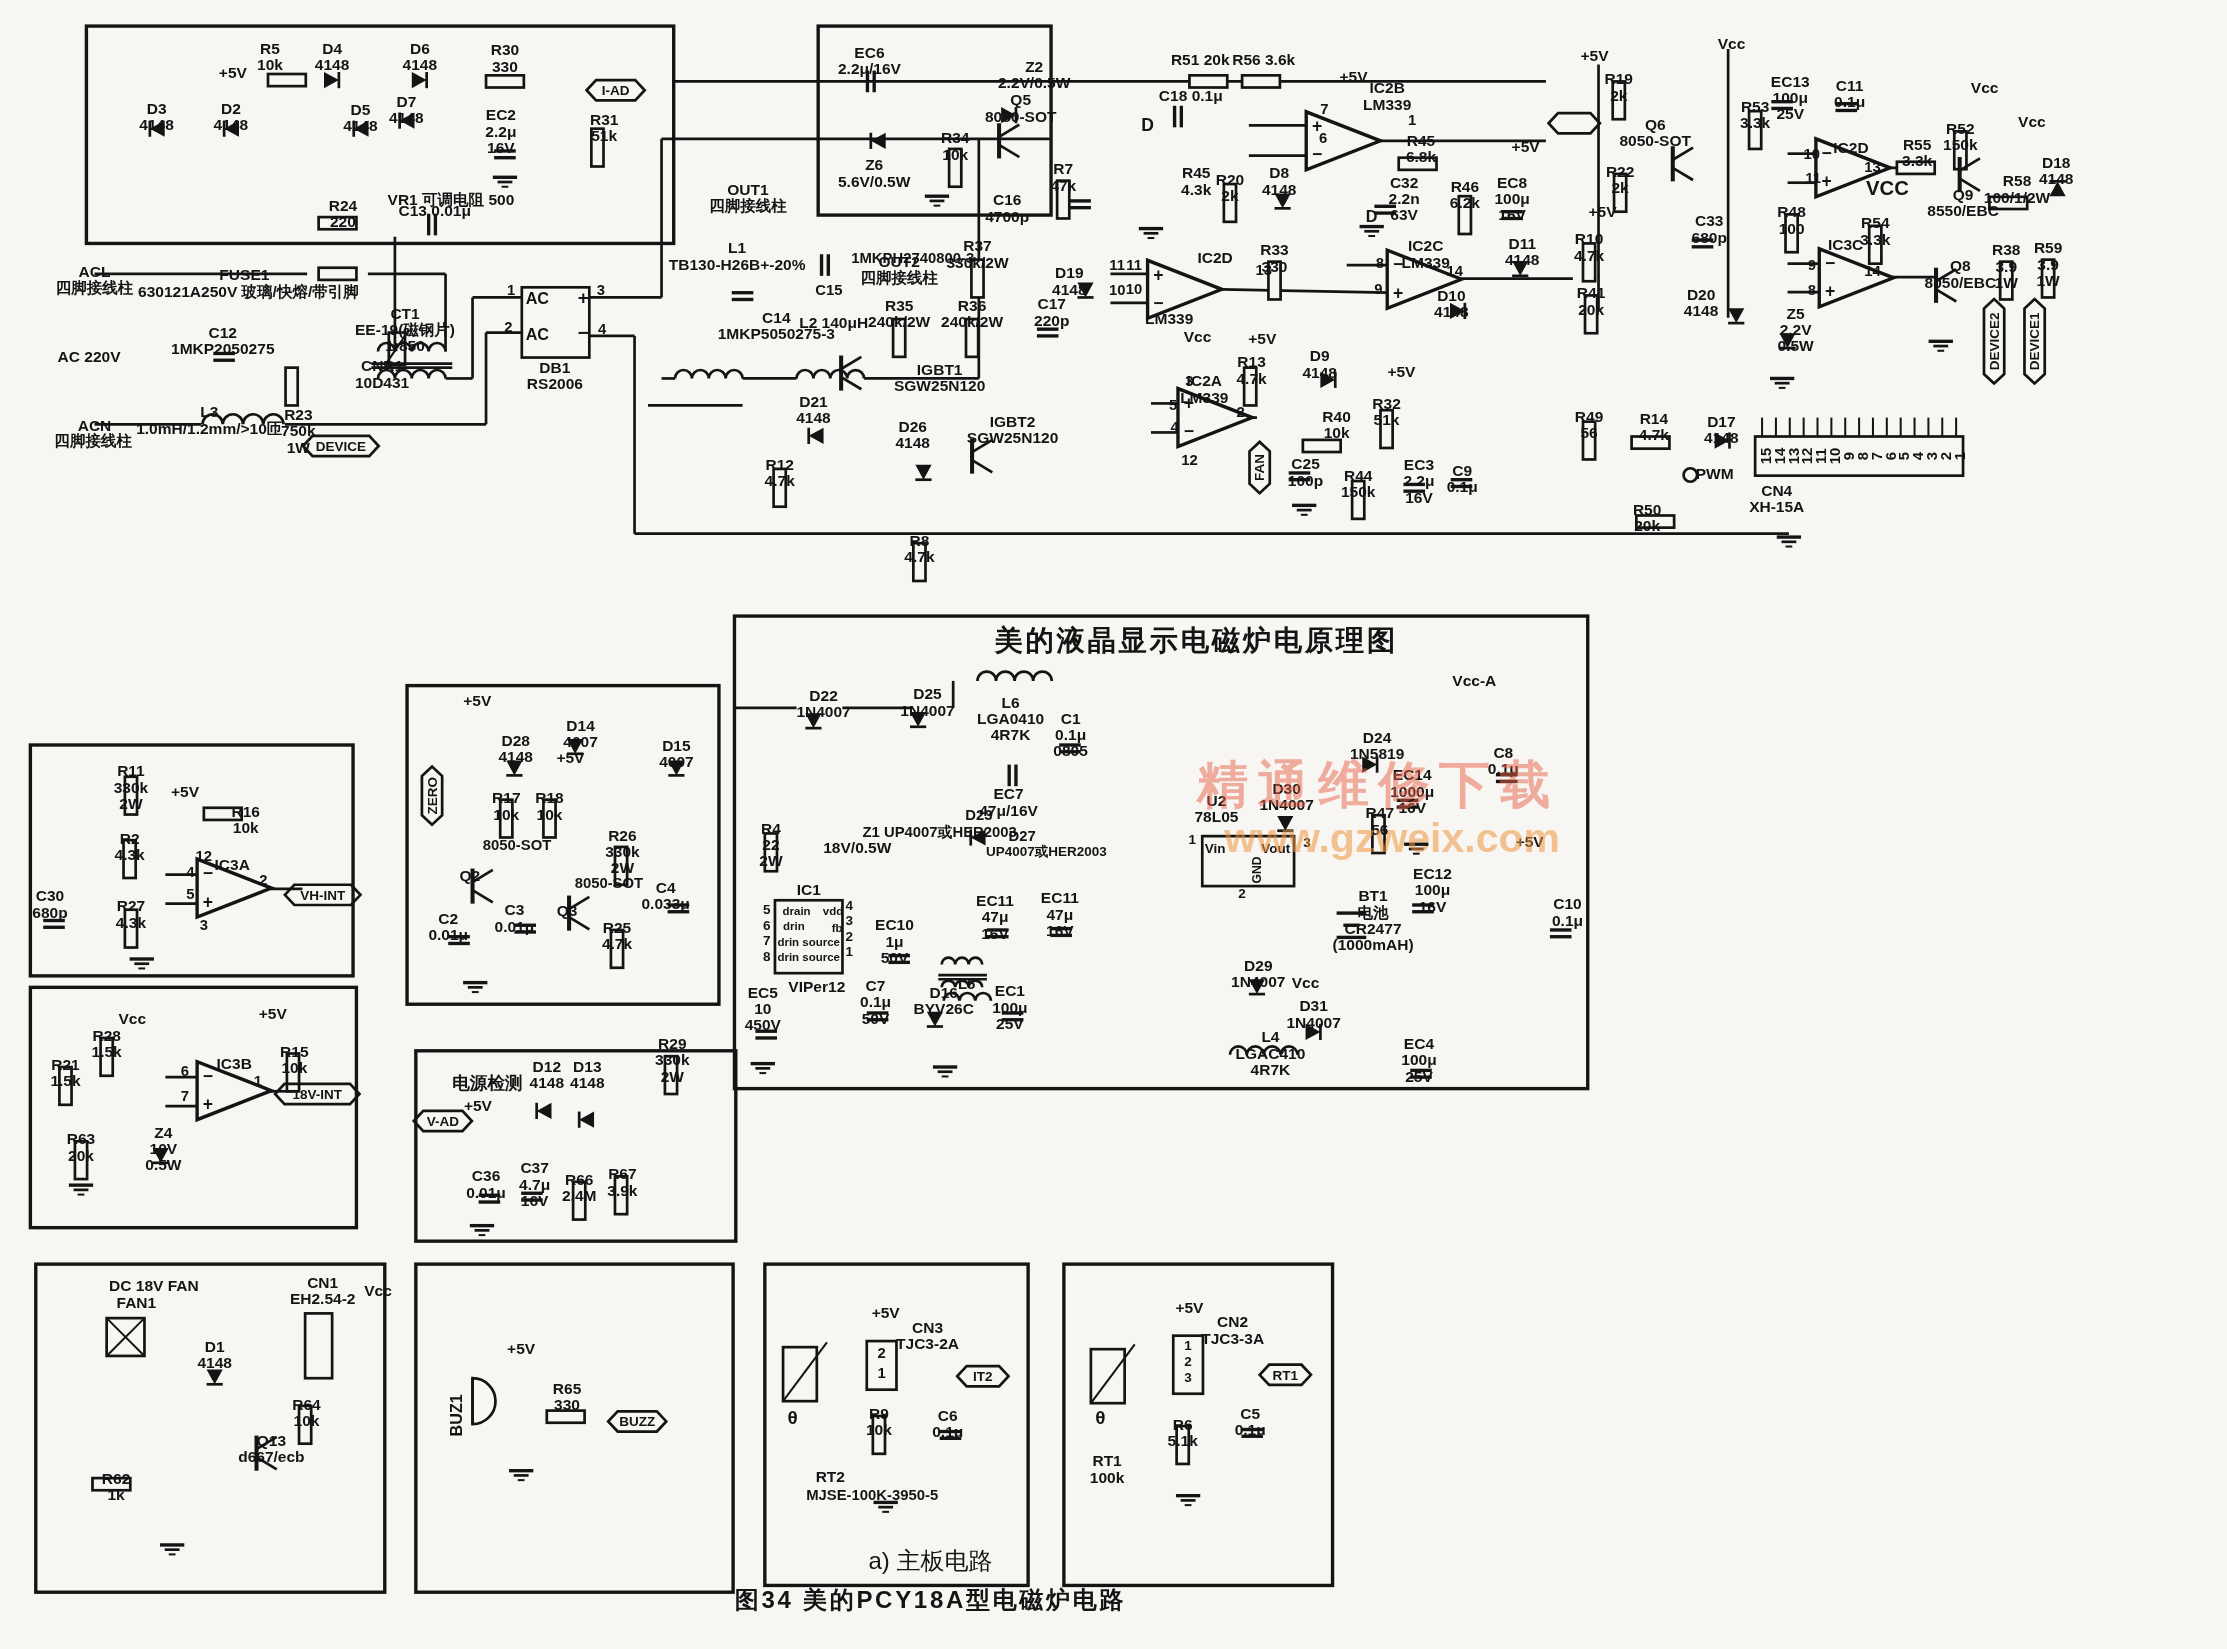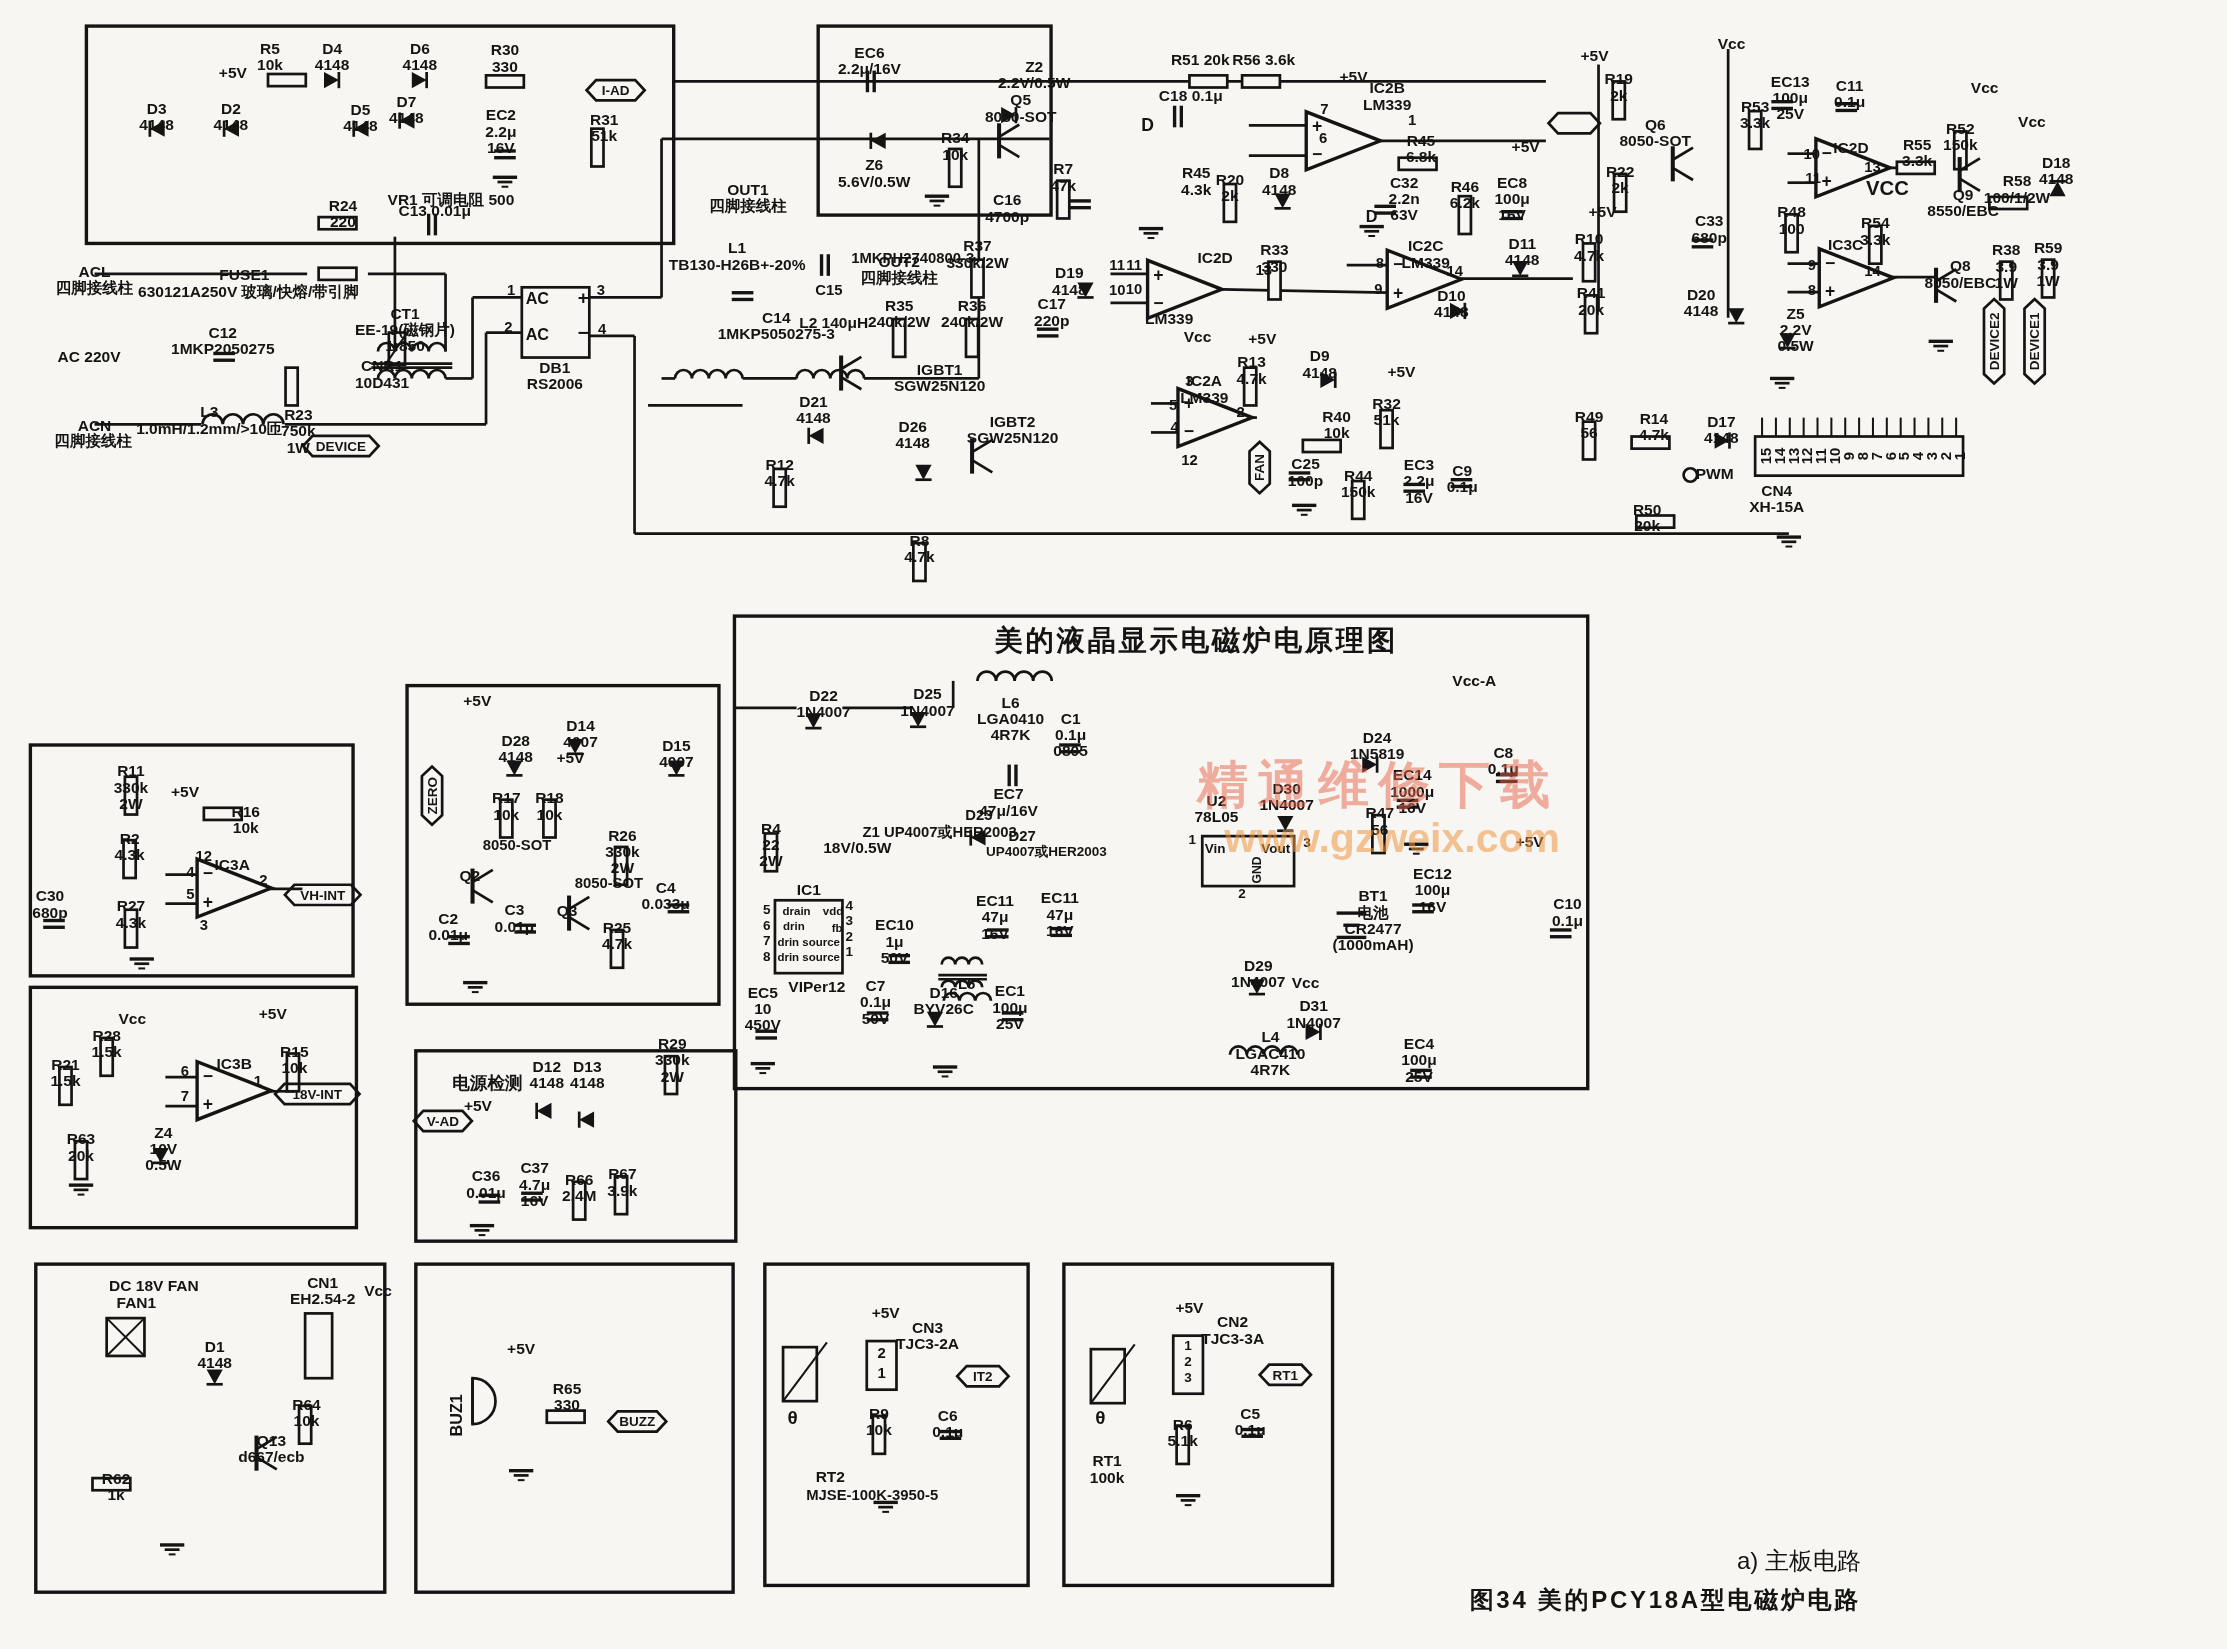--- a/index.html
+++ b/index.html
@@ -4,21 +4,21 @@
 <style>
   html,body{margin:0;padding:0;background:#e9e7e2;}
   #page{position:relative;width:2227px;height:1650px;background:#f7f6f2;overflow:hidden;
         font-family:"Liberation Sans",sans-serif;color:#141414;}
   svg{position:absolute;left:0;top:0;}
   svg text{font-family:"Liberation Sans",sans-serif;font-weight:700;fill:#141414;}
   .wm{position:absolute;left:979px;top:756px;width:581px;text-align:right;z-index:5;
       pointer-events:none;line-height:1.15;}
   .wm .w1{font-size:51px;font-weight:700;color:rgba(232,96,70,.5);letter-spacing:9.5px;display:block;}
   .wm .w2{font-size:41px;font-weight:700;color:rgba(240,150,62,.55);display:block;}
-  .caps{position:absolute;left:0;top:1545px;width:1861px;text-align:right;z-index:6;}
+  .caps{position:absolute;left:0;top:1545px;width:1861px;text-align:center;z-index:6;}
   .capA{display:block;font-size:24px;font-weight:400;}
   .capT{display:block;font-size:24px;font-weight:700;margin-top:6.8px;letter-spacing:2.7px;}
 </style>
 </head>
 <body>
 
 <div id="page">
   <svg id="cv" width="2227" height="1650" viewBox="0 0 3299 2443">
       <rect x="128" y="38" width="870" height="322" fill="none" stroke="#141414" stroke-width="5"></rect>
       <rect x="1212" y="38" width="345" height="280" fill="none" stroke="#141414" stroke-width="5"></rect>

